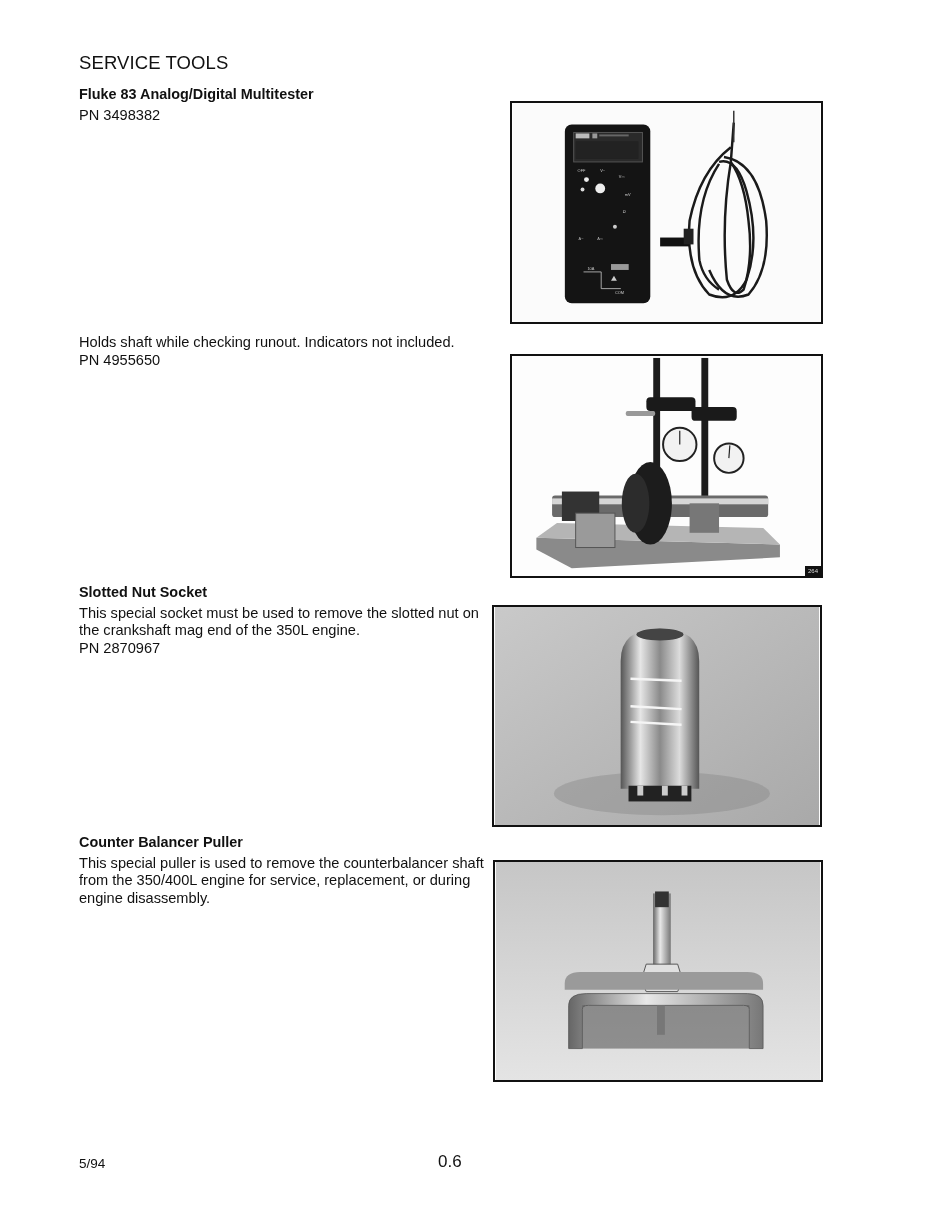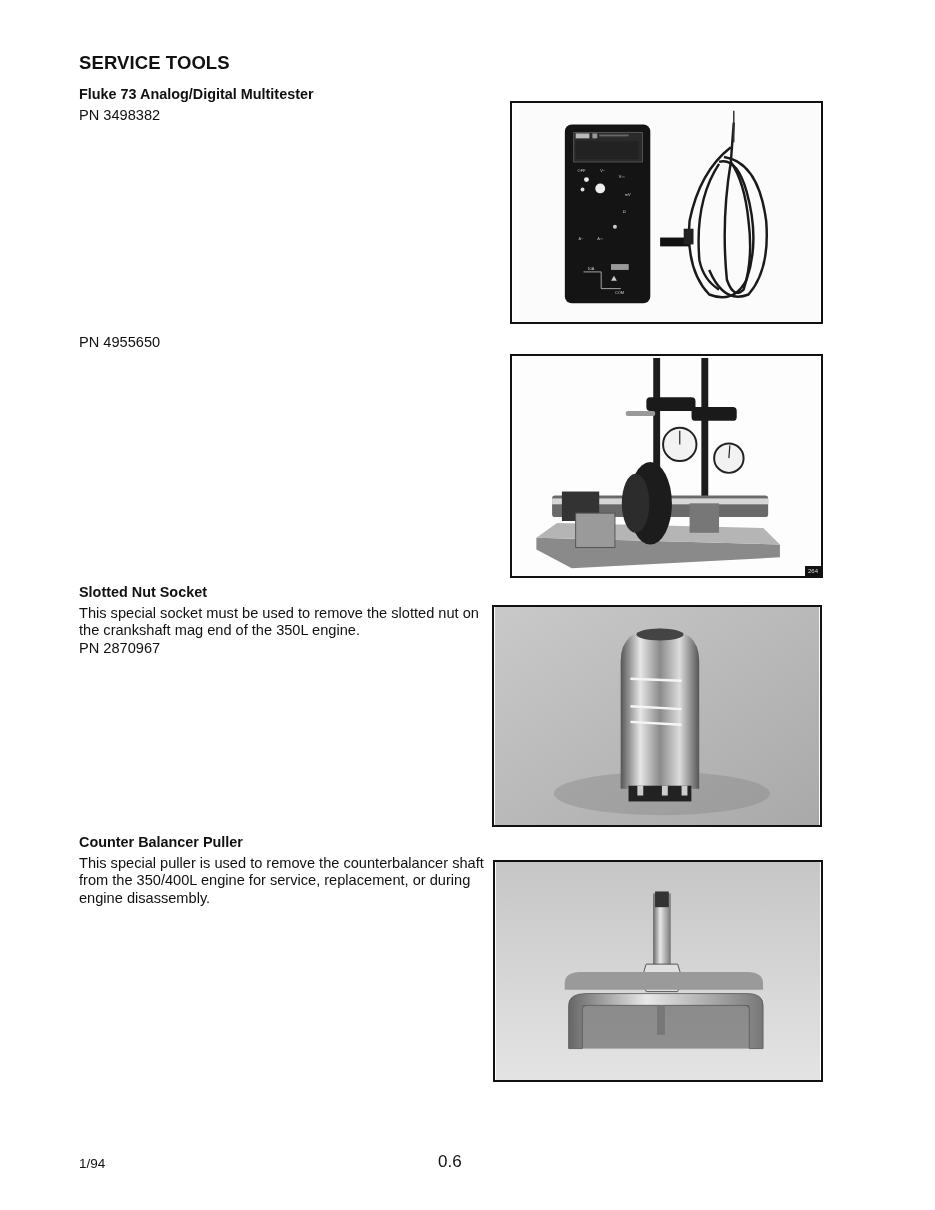--- a/index.html
+++ b/index.html
@@ -1,37 +1,37 @@
 <!DOCTYPE html>
 <html><head>
 <meta charset="utf-8">
 <style>
   html, body { margin: 0; padding: 0; background: #ffffff; }
   body { width: 935px; height: 1210px; position: relative; overflow: hidden;
          font-family: "Liberation Sans", sans-serif; color: #111; }
-  .title { position: absolute; left: 79px; top: 52px; font-size: 18.5px; font-weight: bold; letter-spacing: 0.1px; }
+  .title { position: absolute; left: 79px; top: 52px; font-size: 18.5px; font-weight: normal; letter-spacing: 0.1px; }
   .entry { position: absolute; left: 79px; width: 410px; font-size: 14.6px; line-height: 17.5px; }
   .entry .h { font-weight: bold; font-size: 14.4px; margin-bottom: 3px; }
   .entry .d, .entry .pn { font-weight: normal; }
   .frame { position: absolute; border: 2px solid #111; box-sizing: border-box; overflow: hidden; }
   .frame svg { display: block; width: 100%; height: 100%; }
   .fig-label { position: absolute; right: 0; bottom: 0; background: #111; color: #ddd;
                font-size: 6px; padding: 2px 3px; font-family: "Liberation Sans", sans-serif; }
   .footer-date { position: absolute; left: 79px; top: 1156px; font-size: 13.5px; }
   .footer-page { position: absolute; left: 438px; top: 1152px; font-size: 17px; }
 </style>
 </head>
 <body>
 
 <div>
 
   <div class="title">SERVICE TOOLS</div>
 
   <div class="entry" style="top:86px;">
-    <div class="h">Fluke 73 Analog/Digital Multitester</div>
+    <div class="h">Fluke 83 Analog/Digital Multitester</div>
     <div class="pn">PN 3498382</div>
   </div>
   <div class="frame" style="left:510px;top:101px;width:313px;height:223px;">
     <svg viewBox="0 0 313 223">
       <rect width="313" height="223" fill="#fbfbfb"></rect>
 
       <rect x="53" y="22" width="87" height="182" rx="7" fill="#141414"></rect>
       <rect x="62" y="30" width="70" height="30" fill="#2a2a2a" stroke="#555" stroke-width="1"></rect>
       <rect x="64" y="31" width="14" height="5" fill="#bbb"></rect>
       <rect x="81" y="31" width="5" height="5" fill="#999"></rect>
@@ -60,20 +60,21 @@
         <path d="M215 55 Q250 60 258 120 Q262 170 240 195 Q215 205 200 170"></path>
         <path d="M210 62 Q185 100 190 160 Q194 180 210 190"></path>
       </g>
       <line x1="225" y1="8" x2="225" y2="40" stroke="#333" stroke-width="1.5"></line>
       <rect x="150" y="137" width="30" height="9" fill="#111"></rect>
       <rect x="174" y="128" width="10" height="16" fill="#222"></rect>
     </svg>
   </div>
 
   <div class="entry" style="top:334px;">
+    <div class="d">Holds shaft while checking runout.  Indicators not included.</div>
     <div class="pn">PN 4955650</div>
   </div>
   <div class="frame" style="left:510px;top:354px;width:313px;height:224px;">
     <svg viewBox="0 0 313 224">
       <rect width="313" height="224" fill="#fdfdfd"></rect>
 
       <polygon points="24,185 272,192 272,205 60,216 24,197" fill="#8a8a8a"></polygon>
       <polygon points="24,185 272,192 255,175 45,170" fill="#b5b5b5"></polygon>
 
       <rect x="143" y="2" width="7" height="180" fill="#1c1c1c"></rect>
@@ -160,15 +161,15 @@
 
       <polygon points="153,104 185,104 190,120 185,132 153,132 148,120" fill="#e0e0e0" stroke="#555"></polygon>
 
       <path d="M70 124 Q70 112 86 112 L256 112 Q272 112 272 124 L272 130 L70 130 Z" fill="#9a9a9a"></path>
       <path d="M74 190 L74 146 Q74 134 92 134 L256 134 Q272 134 272 146 L272 190 L258 190 L258 150 Q258 146 252 146 L94 146 Q88 146 88 150 L88 190 Z" fill="url(#metal4)" stroke="#555" stroke-width="0.8"></path>
       <rect x="88" y="146" width="170" height="44" fill="#4a4a4a" opacity="0.55"></rect>
       <rect x="164" y="146" width="8" height="30" fill="#777"></rect>
     </svg>
   </div>
 
-  <div class="footer-date">1/94</div>
+  <div class="footer-date">5/94</div>
   <div class="footer-page">0.6</div>
 </div>
 
 </body></html>

